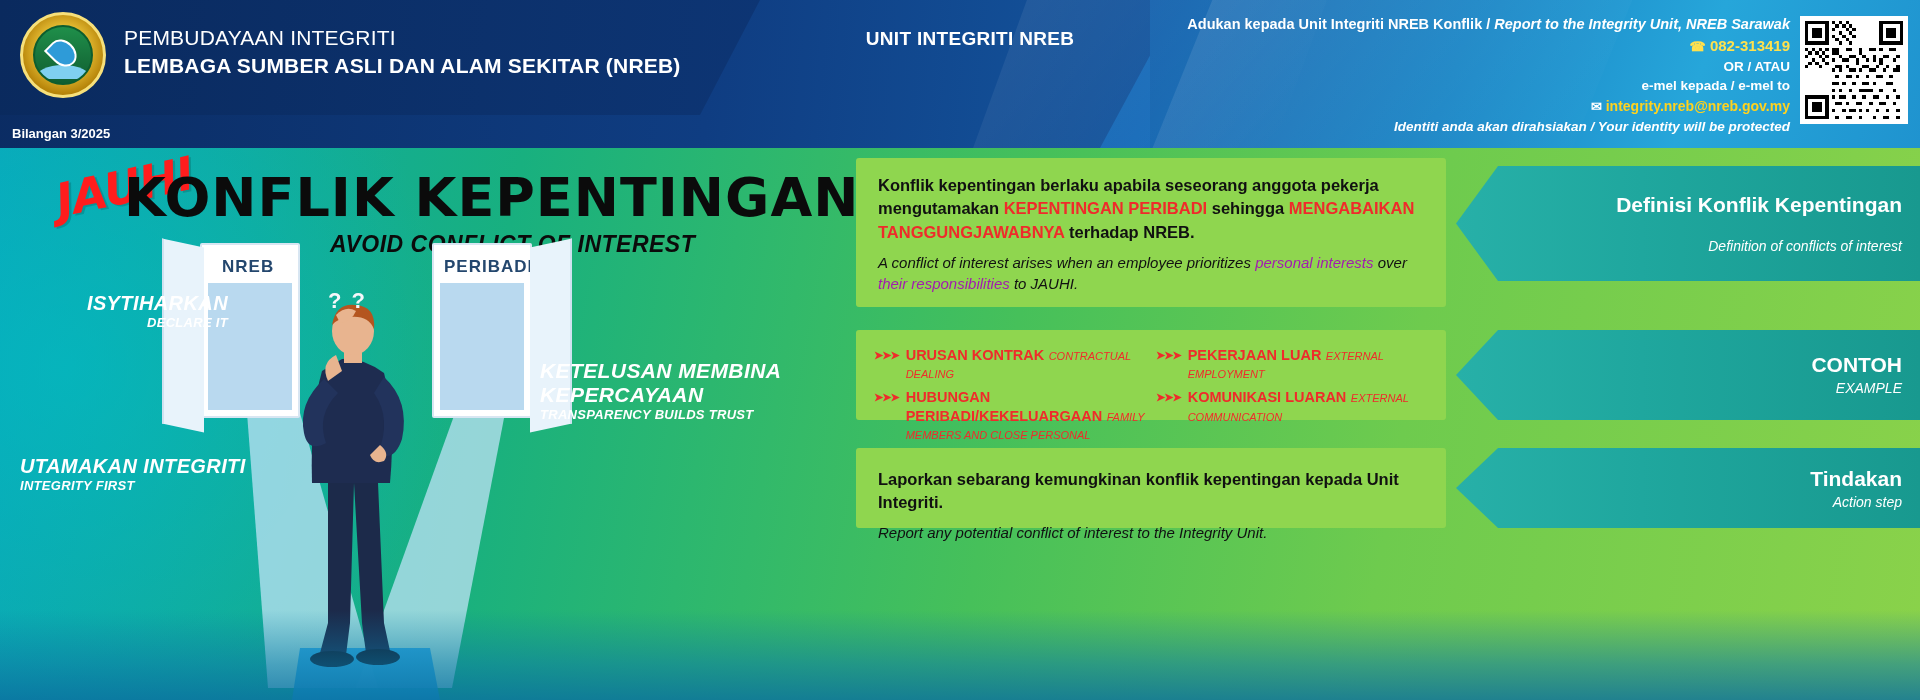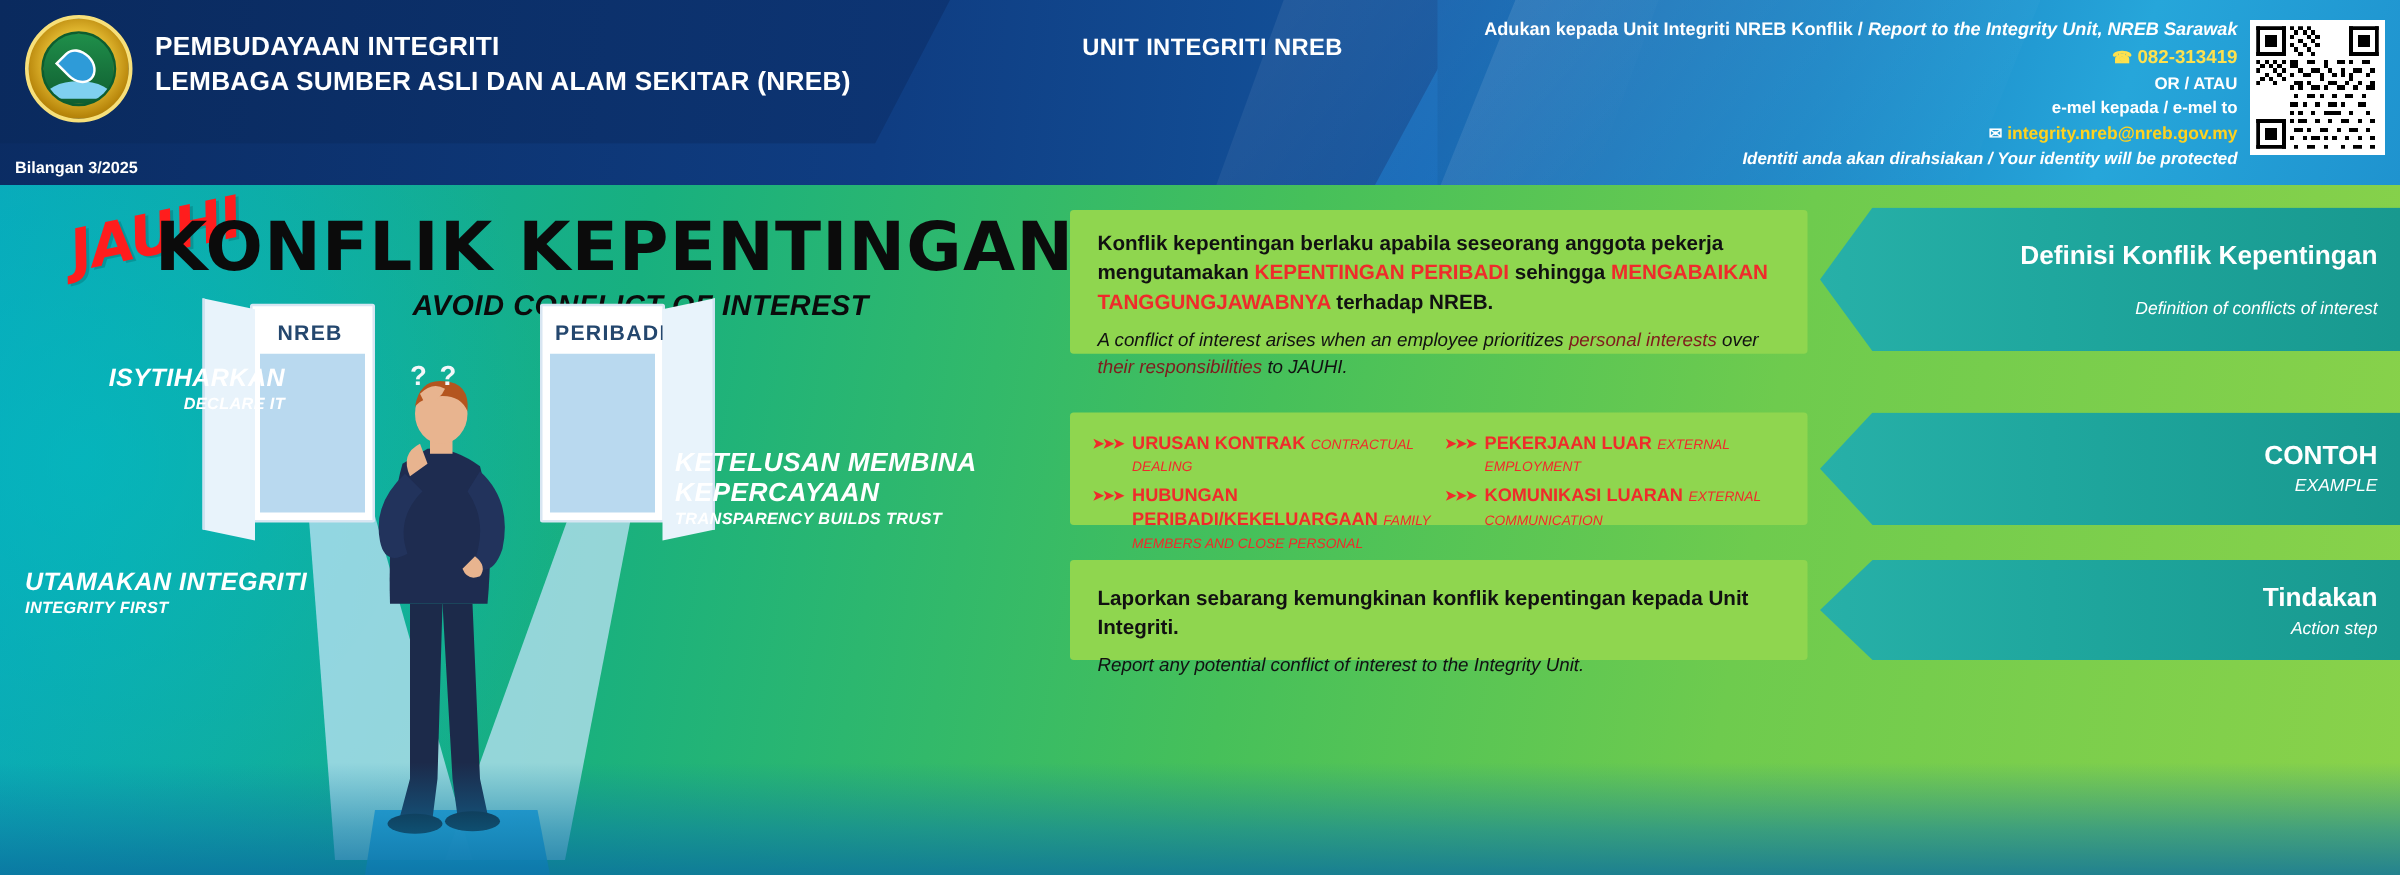--- a/index.html
+++ b/index.html
@@ -58,21 +58,21 @@
     transform:rotate(-45deg);margin-top:-4px;
     box-shadow:0 0 0 2px #ffffff;
   }
   .logo-wave{
     position:absolute;bottom:4px;left:0;width:100%;height:14px;
     background:#7fd0f0;border-radius:50% 50% 0 0 / 100% 100% 0 0;
   }
   .hdr-title{
     position:absolute;left:124px;top:24px;color:#fff;line-height:1.32;
   }
-  .hdr-title .l1{font-size:21px;font-weight:bold;letter-spacing:.2px;}
+  .hdr-title .l1{font-size:21px;font-weight:normal;letter-spacing:.2px;}
   .hdr-title .l2{font-size:21px;font-weight:bold;letter-spacing:.2px;}
   .bilangan{
     position:absolute;left:12px;top:126px;color:#ffffff;font-size:13px;font-weight:bold;
   }
   .hdr-center{
     position:absolute;left:760px;top:28px;width:420px;text-align:center;
     color:#ffffff;font-size:19px;font-weight:bold;letter-spacing:.3px;
   }
   .hdr-right{
     position:absolute;left:1130px;top:14px;width:660px;text-align:right;color:#fff;
@@ -146,21 +146,21 @@
   .t-right .big{font-size:21px;}
   .qmarks{
     position:absolute;left:328px;top:140px;color:#f4f7fa;font-weight:bold;
     font-size:22px;letter-spacing:2px;
   }
 
   
   .card{
     position:absolute;background:#8fd64f;border-radius:3px;
   }
-  .card.c1{left:856px;top:20px;width:590px;height:115px;}
+  .card.c1{left:856px;top:10px;width:590px;height:149px;}
   .card.c2{left:856px;top:182px;width:590px;height:90px;}
   .card.c3{left:856px;top:300px;width:590px;height:80px;}
 
   .chev{
     position:absolute;
     background:linear-gradient(90deg,#27b0a8 0%,#1fa79e 40%,#18998f 100%);
     color:#ffffff;
     clip-path:polygon(42px 0, 100% 0, 100% 100%, 42px 100%, 0 50%);
   }
   .chev.h1{left:1456px;top:18px;width:464px;height:115px;}
@@ -170,21 +170,21 @@
     position:absolute;right:18px;text-align:right;font-size:21px;font-weight:bold;line-height:1.22;
   }
   .chev .csub{
     position:absolute;right:18px;text-align:right;font-size:14px;font-style:italic;line-height:1.25;
   }
 
   .c1 .body{padding:16px 22px 0 22px;}
   .ms{font-size:16.5px;font-weight:bold;color:#111;line-height:1.42;}
   .ms .red{color:#ef2b2b;}
   .en{font-size:15px;font-style:italic;color:#111;line-height:1.4;margin-top:8px;}
-  .en .red{color:#7f1d1d;}
+  .en .red{color:#a21caf;}
 
   .ex-grid{
     position:absolute;left:0;top:0;width:590px;height:90px;
     display:grid;grid-template-columns:1fr 1fr;column-gap:6px;row-gap:6px;
     padding:16px 14px 0 18px;box-sizing:border-box;
   }
   .ex{display:flex;gap:7px;align-items:flex-start;}
   .arrows{color:#ef2b2b;font-size:11px;font-weight:bold;letter-spacing:-1px;line-height:1;padding-top:4px;white-space:nowrap;}
   .ex-t .ms2{font-size:14.5px;font-weight:bold;color:#ef2b2b;line-height:1.2;}
   .ex-t .en2{font-size:11px;font-style:italic;color:#ef2b2b;line-height:1.2;margin-top:1px;}

